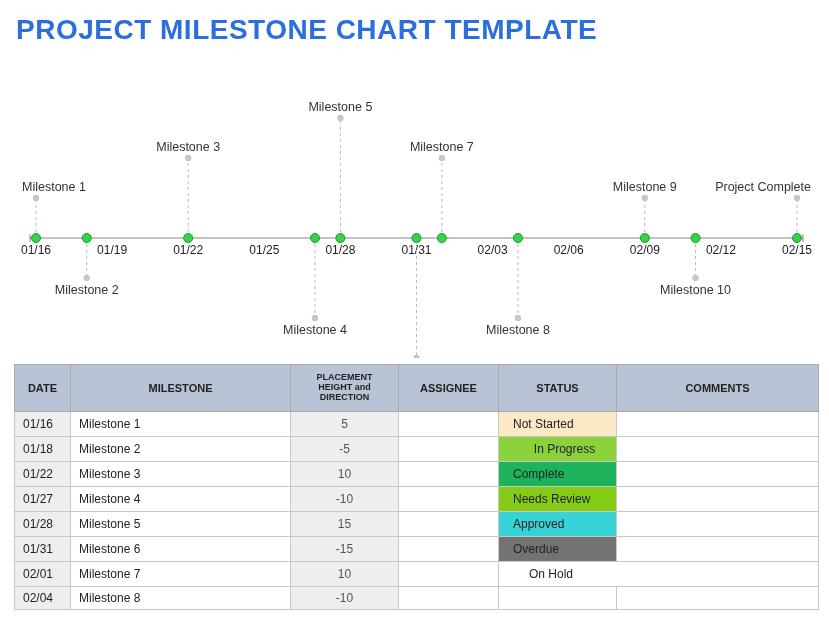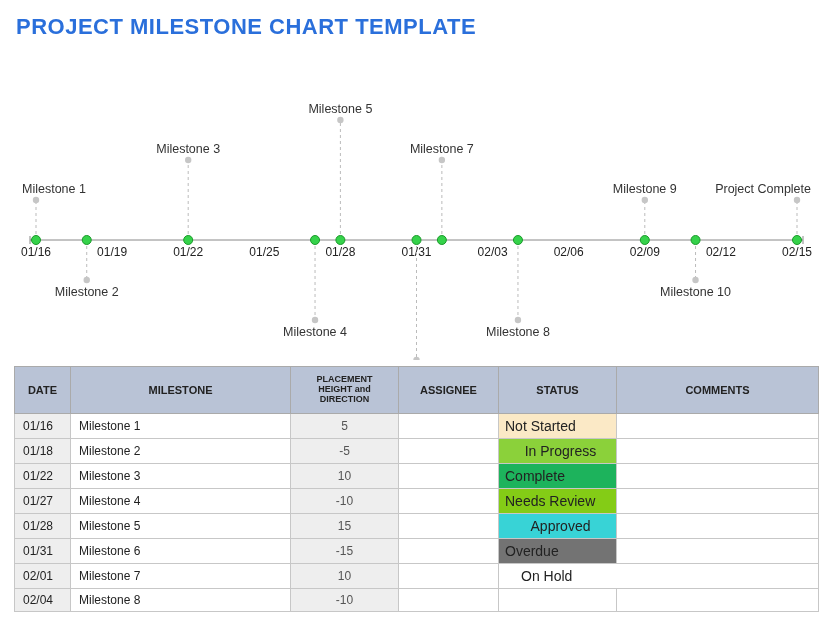--- a/index.html
+++ b/index.html
@@ -1,38 +1,38 @@
 <!DOCTYPE html>
 <html><head>
 <meta charset="utf-8">
 <style>
   * { box-sizing: border-box; }
   html, body { margin: 0; padding: 0; font-family: Arial, Helvetica, sans-serif; background: #fff; color: #222; }
   .page { width: 829px; height: 617px; padding: 14px 10px 0 14px; position: relative; overflow: hidden; }
-  .title { font-size: 22px; font-weight: 700; letter-spacing: 0.5px; color: #2a6fdb; margin: 0 0 20px 2px; }
+  .title { font-size: 28px; font-weight: 700; letter-spacing: 0.5px; color: #2a6fdb; margin: 0 0 12px 2px; }
   .chart-wrap { width: 805px; height: 300px; position: relative; margin-left: 0; margin-top: 4px; }
   .chart-svg { width: 100%; height: 100%; display: block; }
   .milestone-label { font-size: 12.5px; fill: #333; }
   .tick-label { font-size: 12px; fill: #222; }
   .axis-line { stroke: #888; stroke-width: 1; }
   .leader { stroke: #bbb; stroke-width: 1; stroke-dasharray: 3 3; }
   .end-dot { fill: #c6c6c6; }
   .marker-dot { fill: #35d24a; stroke: #1a9a2a; stroke-width: 1; }
   
   .tbl { width: 805px; border-collapse: collapse; margin-top: 6px; table-layout: fixed; }
   .tbl th { background: #b9c3d6; font-size: 11px; font-weight: 700; text-align: center; padding: 6px 8px; border: 1px solid #aaa; color: #222; }
   .tbl th.small { font-size: 9px; line-height: 1.1; }
   .tbl td { font-size: 12px; padding: 4px 8px; border: 1px solid #c7c7c7; height: 22px; vertical-align: middle; }
   .col-date { width: 56px; background: #eeeeee; }
   .col-mile { width: 220px; }
   .col-place { width: 108px; background: #eeeeee; text-align: center; color: #555; }
   .col-assign { width: 100px; }
   .col-status { width: 118px; position: relative; padding: 0 !important; }
   .col-comments { width: auto; }
-  .status-chip { display: inline-block; width: 100%; height: 100%; line-height: 24px; padding-left: 6px; font-size: 14px; }
+  .status-chip { display: inline-block; width: 100%; height: 100%; line-height: 24px; padding-left: 14px; font-size: 12px; }
 </style>
 </head>
 <body>
 
 <div class="page">
   <h1 class="title">PROJECT MILESTONE CHART TEMPLATE</h1>
 
   <div class="chart-wrap">
     <svg class="chart-svg" id="chartSvg" viewBox="0 0 805 300">
         <line x1="16" y1="180" x2="789" y2="180" class="axis-line"></line>
@@ -138,21 +138,21 @@
           <td class="col-place">-10</td>
           <td class="col-assign"></td>
           <td class="col-status"><span class="status-chip" style="background: #84cc16;">Needs Review</span></td>
           <td class="col-comments"></td>
         </tr>
         <tr>
           <td class="col-date">01/28</td>
           <td class="col-mile">Milestone 5</td>
           <td class="col-place">15</td>
           <td class="col-assign"></td>
-          <td class="col-status"><span class="status-chip" style="background: rgb(56, 211, 214); text-align: center;">Approved</span></td>
+          <td class="col-status"><span class="status-chip" style="background: rgb(56, 211, 214);">Approved</span></td>
           <td class="col-comments"></td>
         </tr>
         <tr>
           <td class="col-date">01/31</td>
           <td class="col-mile">Milestone 6</td>
           <td class="col-place">-15</td>
           <td class="col-assign"></td>
           <td class="col-status"><span class="status-chip" style="background: #737373;">Overdue</span></td>
           <td class="col-comments"></td>
         </tr>

